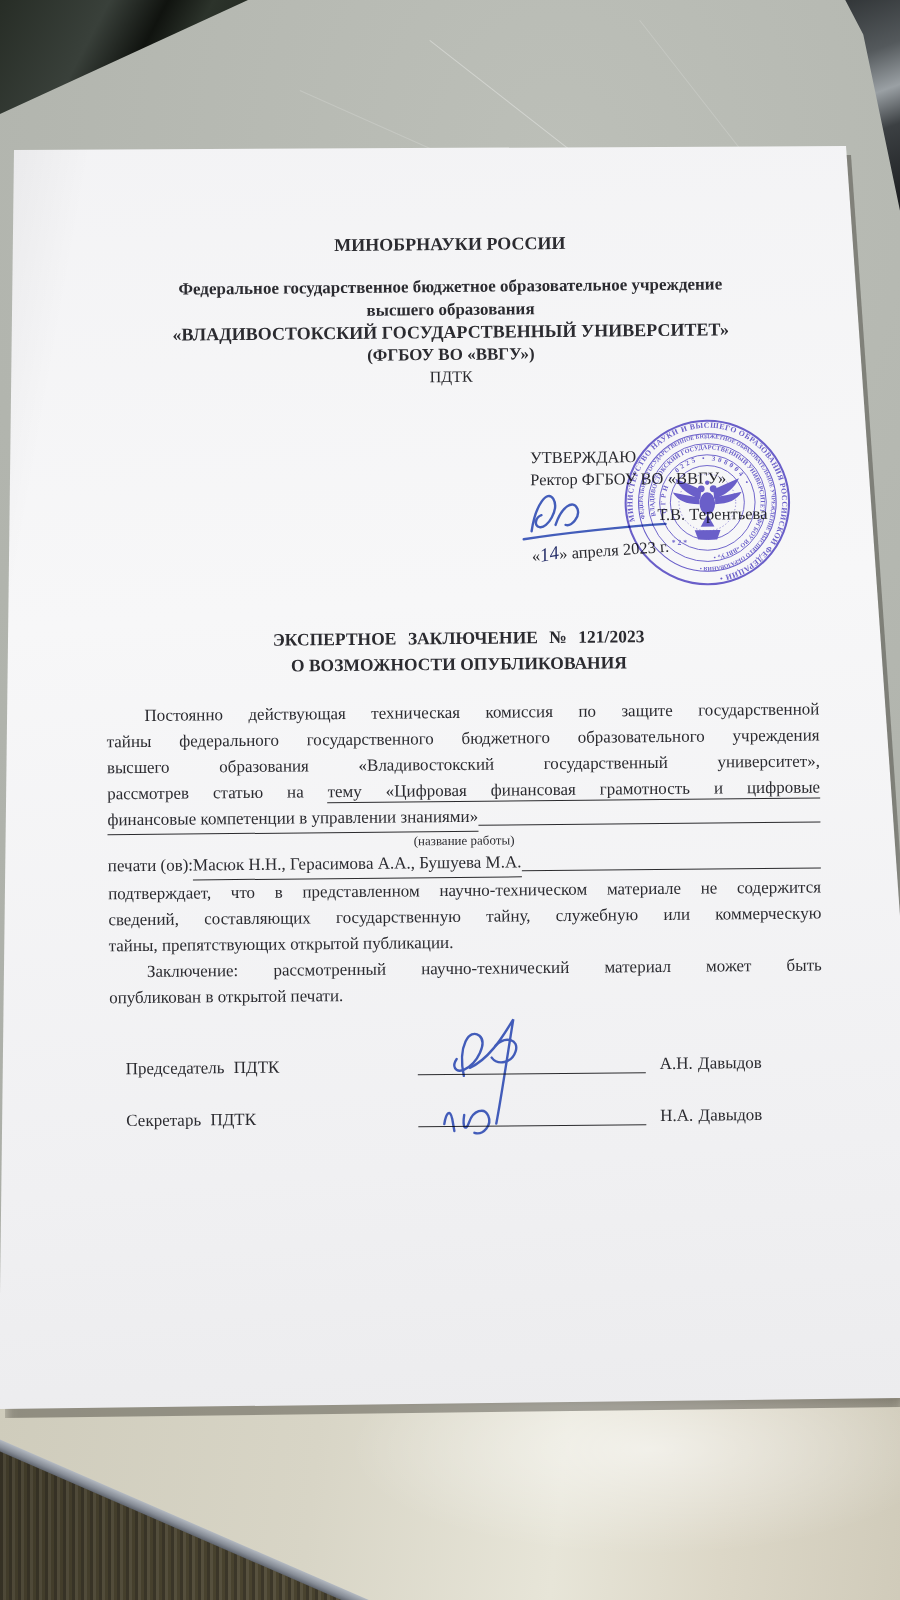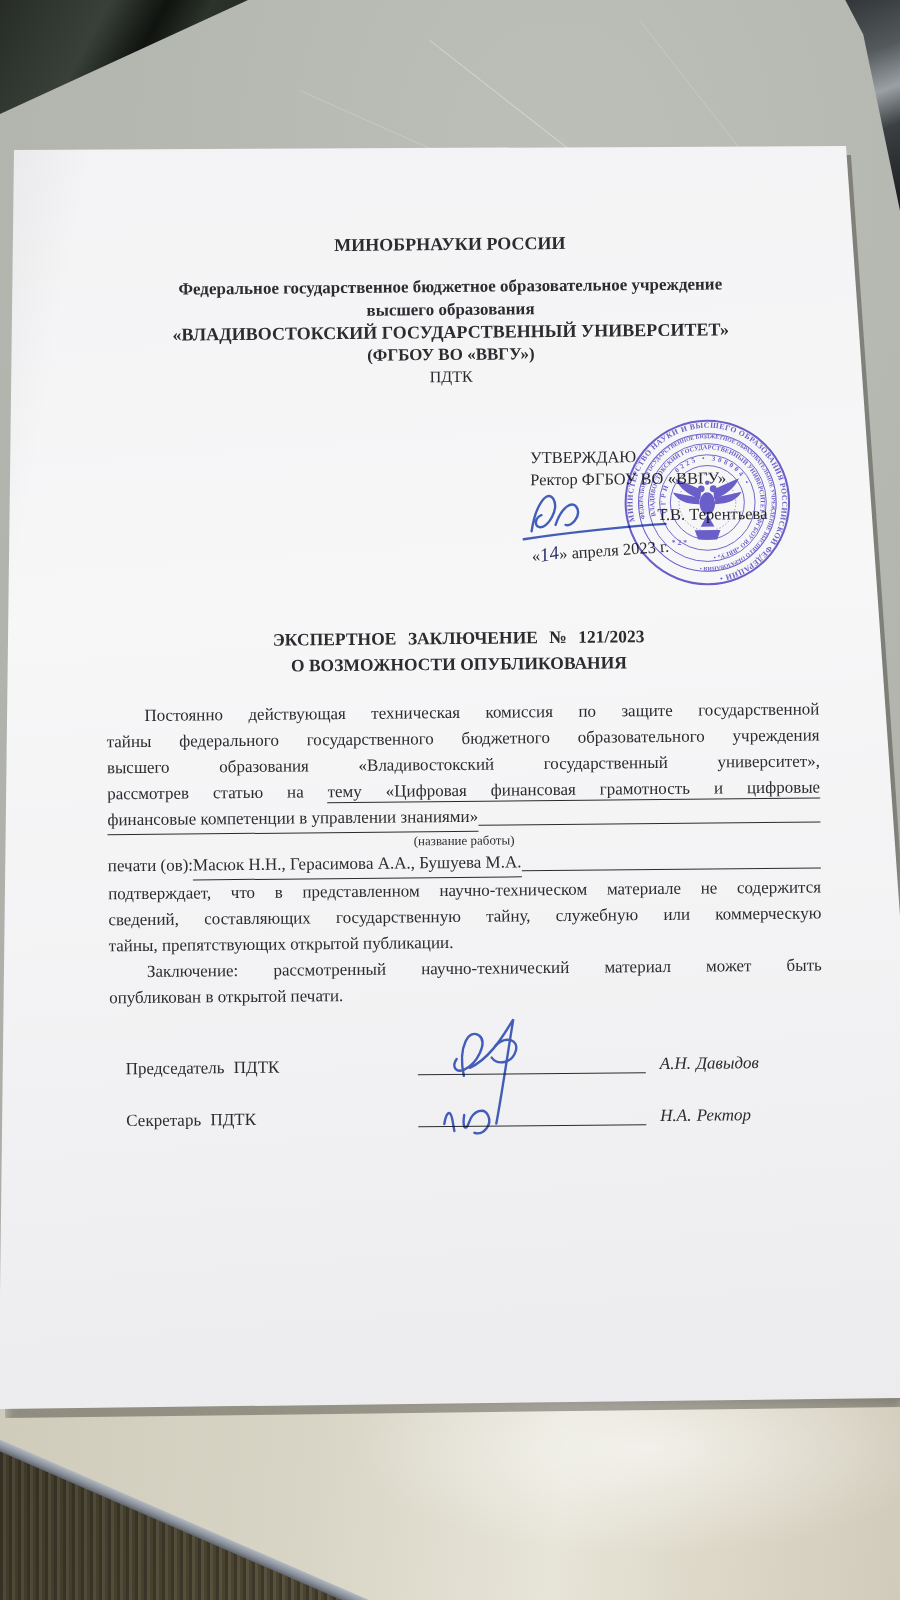--- a/index.html
+++ b/index.html
@@ -73,21 +73,21 @@
   .lline{text-align:left;}
   .ind{text-indent:38px;}
   .flexline{display:flex;align-items:baseline;}
   .u{border-bottom:1.5px solid #2b2b2e;padding-bottom:1px;}
   .fill{flex:1;height:0;border-bottom:1.5px solid #2b2b2e;transform:translateY(4px);}
   .caption{text-align:center;font-size:13px;line-height:18px;}
 
   .sig-row{position:absolute;left:123px;width:710px;display:flex;align-items:baseline;font-size:17px;word-spacing:5px;}
   .sig-role{width:292px;}
   .sig-line{width:228px;height:0;border-bottom:1.6px solid #2b2b2e;transform:translateY(4px);}
-  .sig-name{margin-left:14px;word-spacing:1px;font-style:italic;}
+  .sig-name{margin-left:14px;word-spacing:1px;}
 
   .stamp{position:absolute;left:624px;top:419px;width:172px;height:172px;opacity:.92;mix-blend-mode:multiply;}
   .ink-sign{position:absolute;mix-blend-mode:multiply;}
   .hand-day{font-style:italic;color:#28316b;display:inline-block;transform:rotate(-6deg);font-size:19px;}
 </style>
 </head>
 <body>
 
 <div class="scratch" style="left:430px;top:40px;width:210px;transform:rotate(38deg);"></div>
 <div class="scratch" style="left:640px;top:20px;width:260px;transform:rotate(52deg);opacity:.5;"></div>
@@ -191,21 +191,21 @@
     </div>
 
     <div class="sig-row" style="top:1056px;">
       <span class="sig-role">Председатель ПДТК</span>
       <span class="sig-line"></span>
       <span class="sig-name">А.Н. Давыдов</span>
     </div>
     <div class="sig-row" style="top:1108px;">
       <span class="sig-role">Секретарь ПДТК</span>
       <span class="sig-line"></span>
-      <span class="sig-name">Н.А. Ректор</span>
+      <span class="sig-name">Н.А. Давыдов</span>
     </div>
 
     <svg class="ink-sign" style="left:405px;top:1012px;" width="250" height="140" viewBox="0 0 250 140">
       <g fill="none" stroke="#3450b5" stroke-width="2.4" stroke-linecap="round" opacity=".92">
         <g>
           <path d="M56,64 C50,34 62,16 72,24 C80,31 70,52 56,58 C47,61 44,54 49,47"></path>
           <path d="M62,56 C84,46 98,20 106,8 C100,42 94,82 88,112"></path>
           <path d="M88,34 C98,24 112,28 108,40 C104,52 90,54 84,46"></path>
         </g>
         <g>

